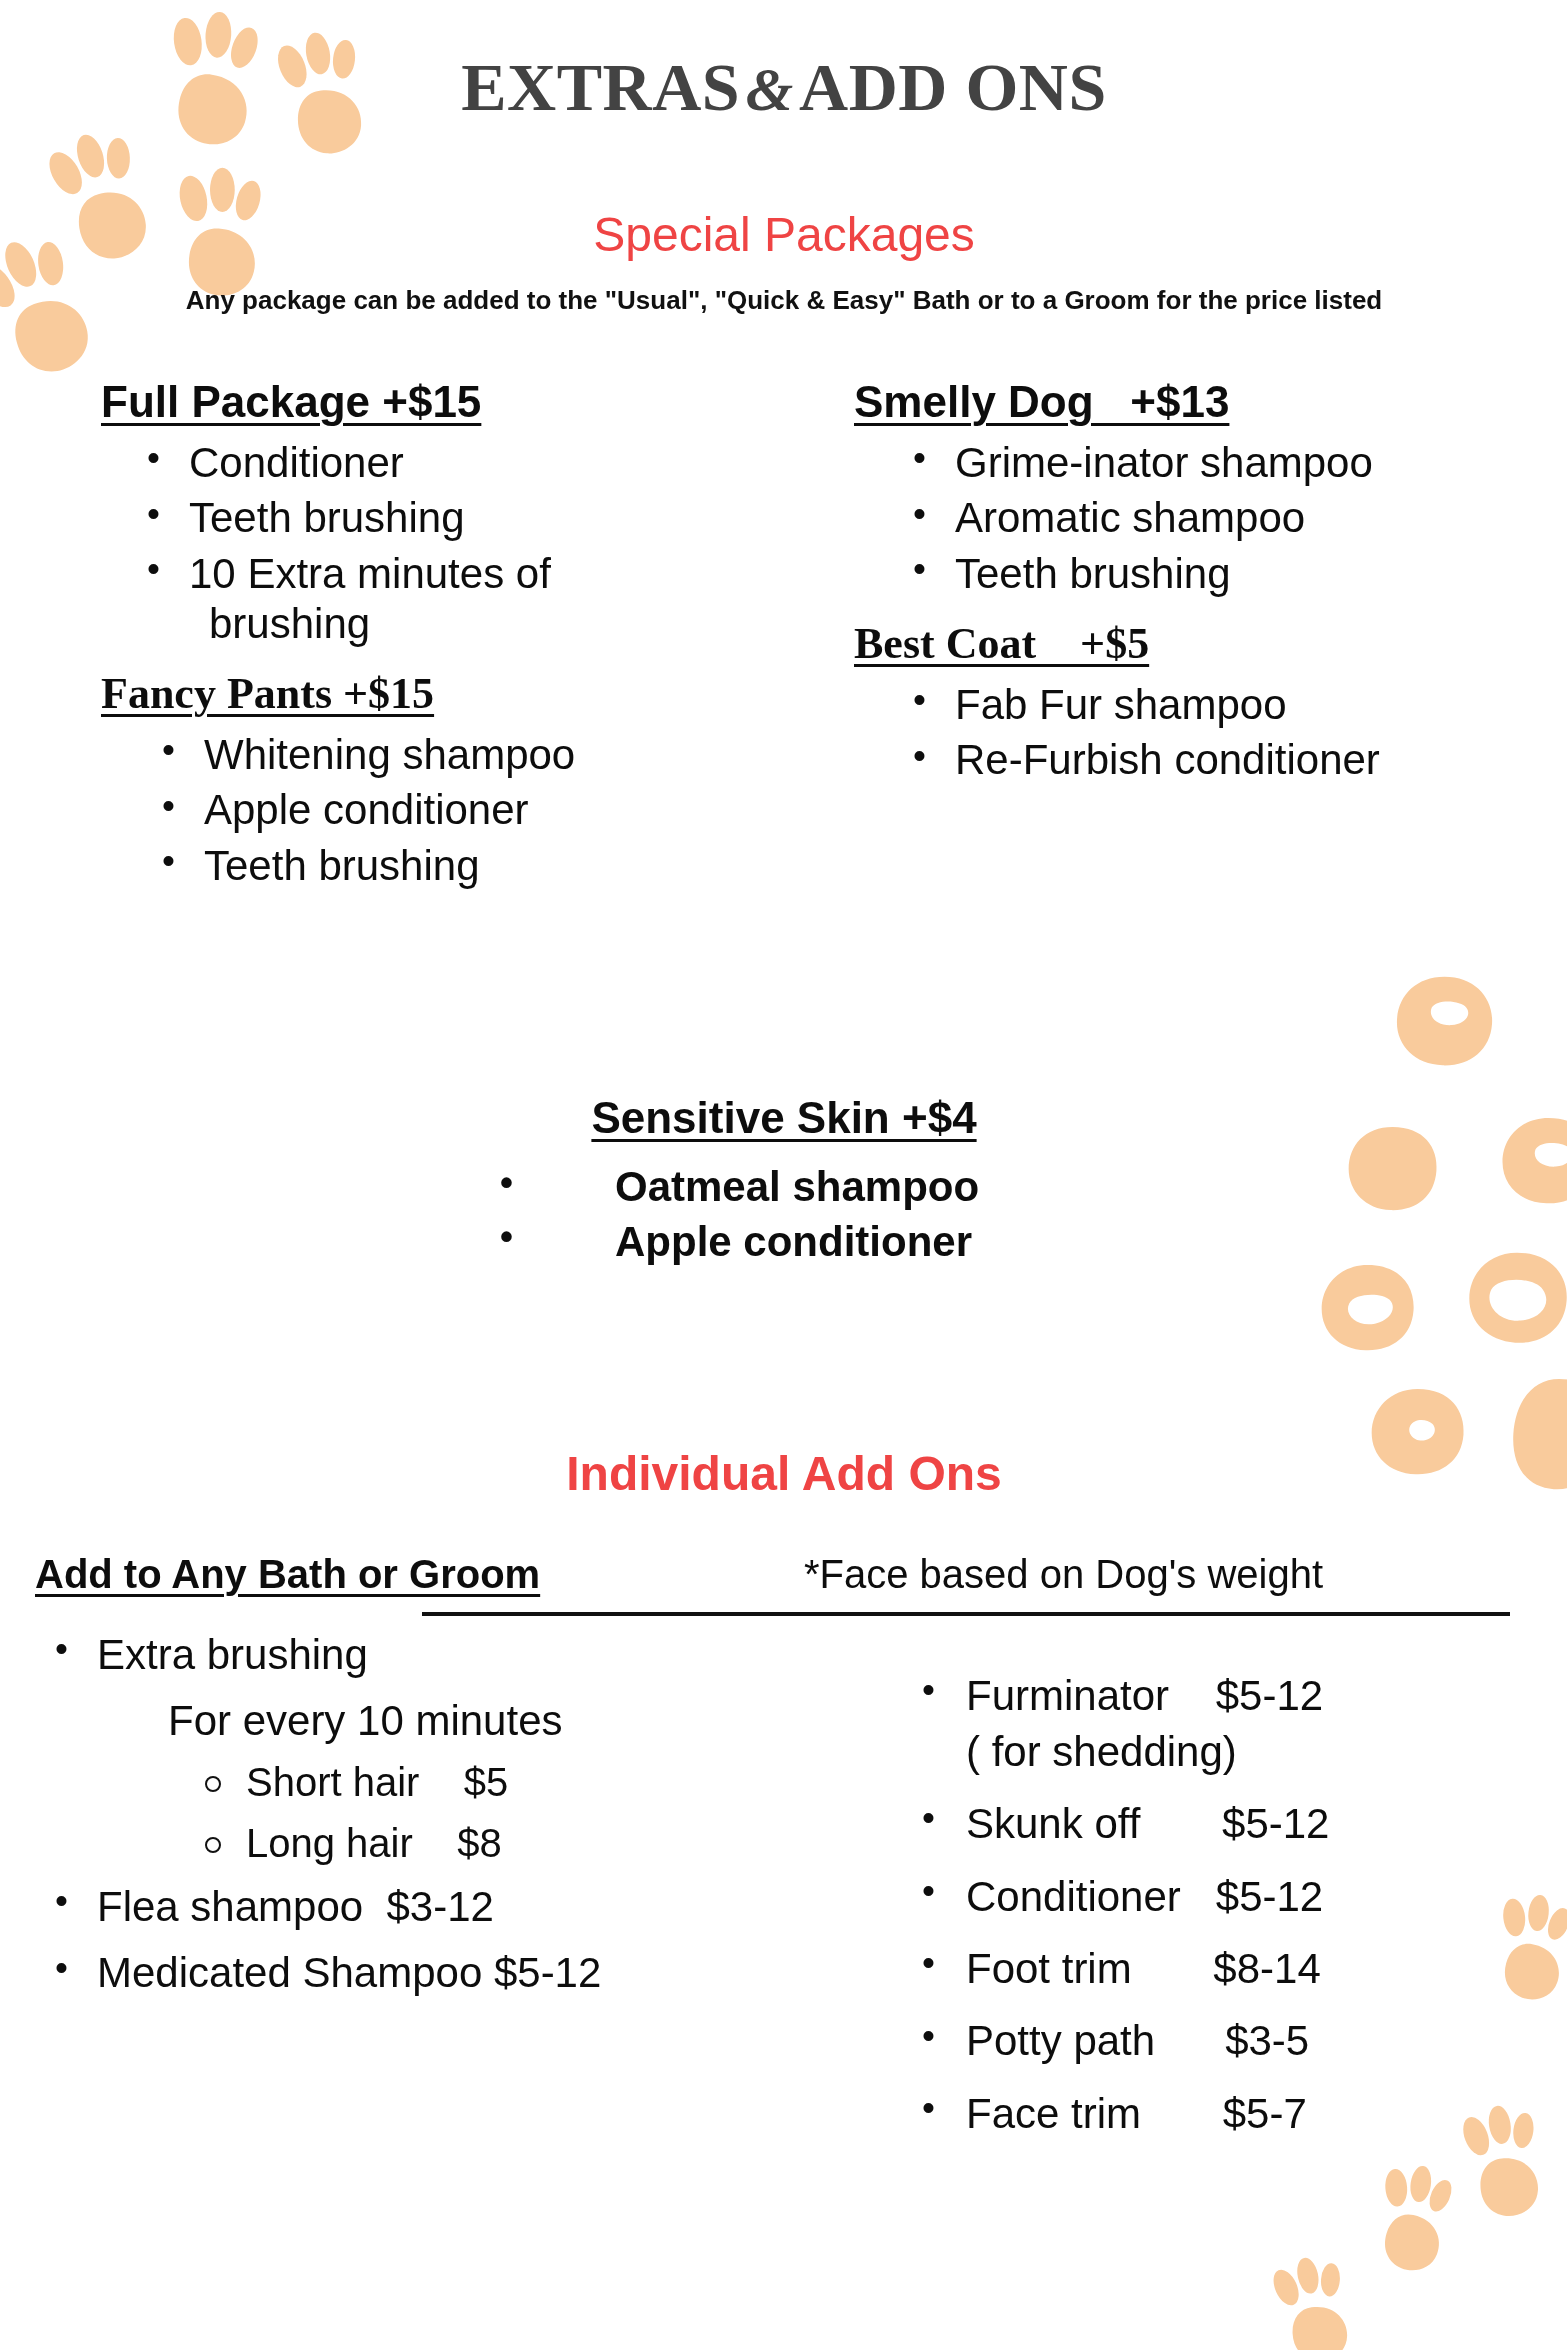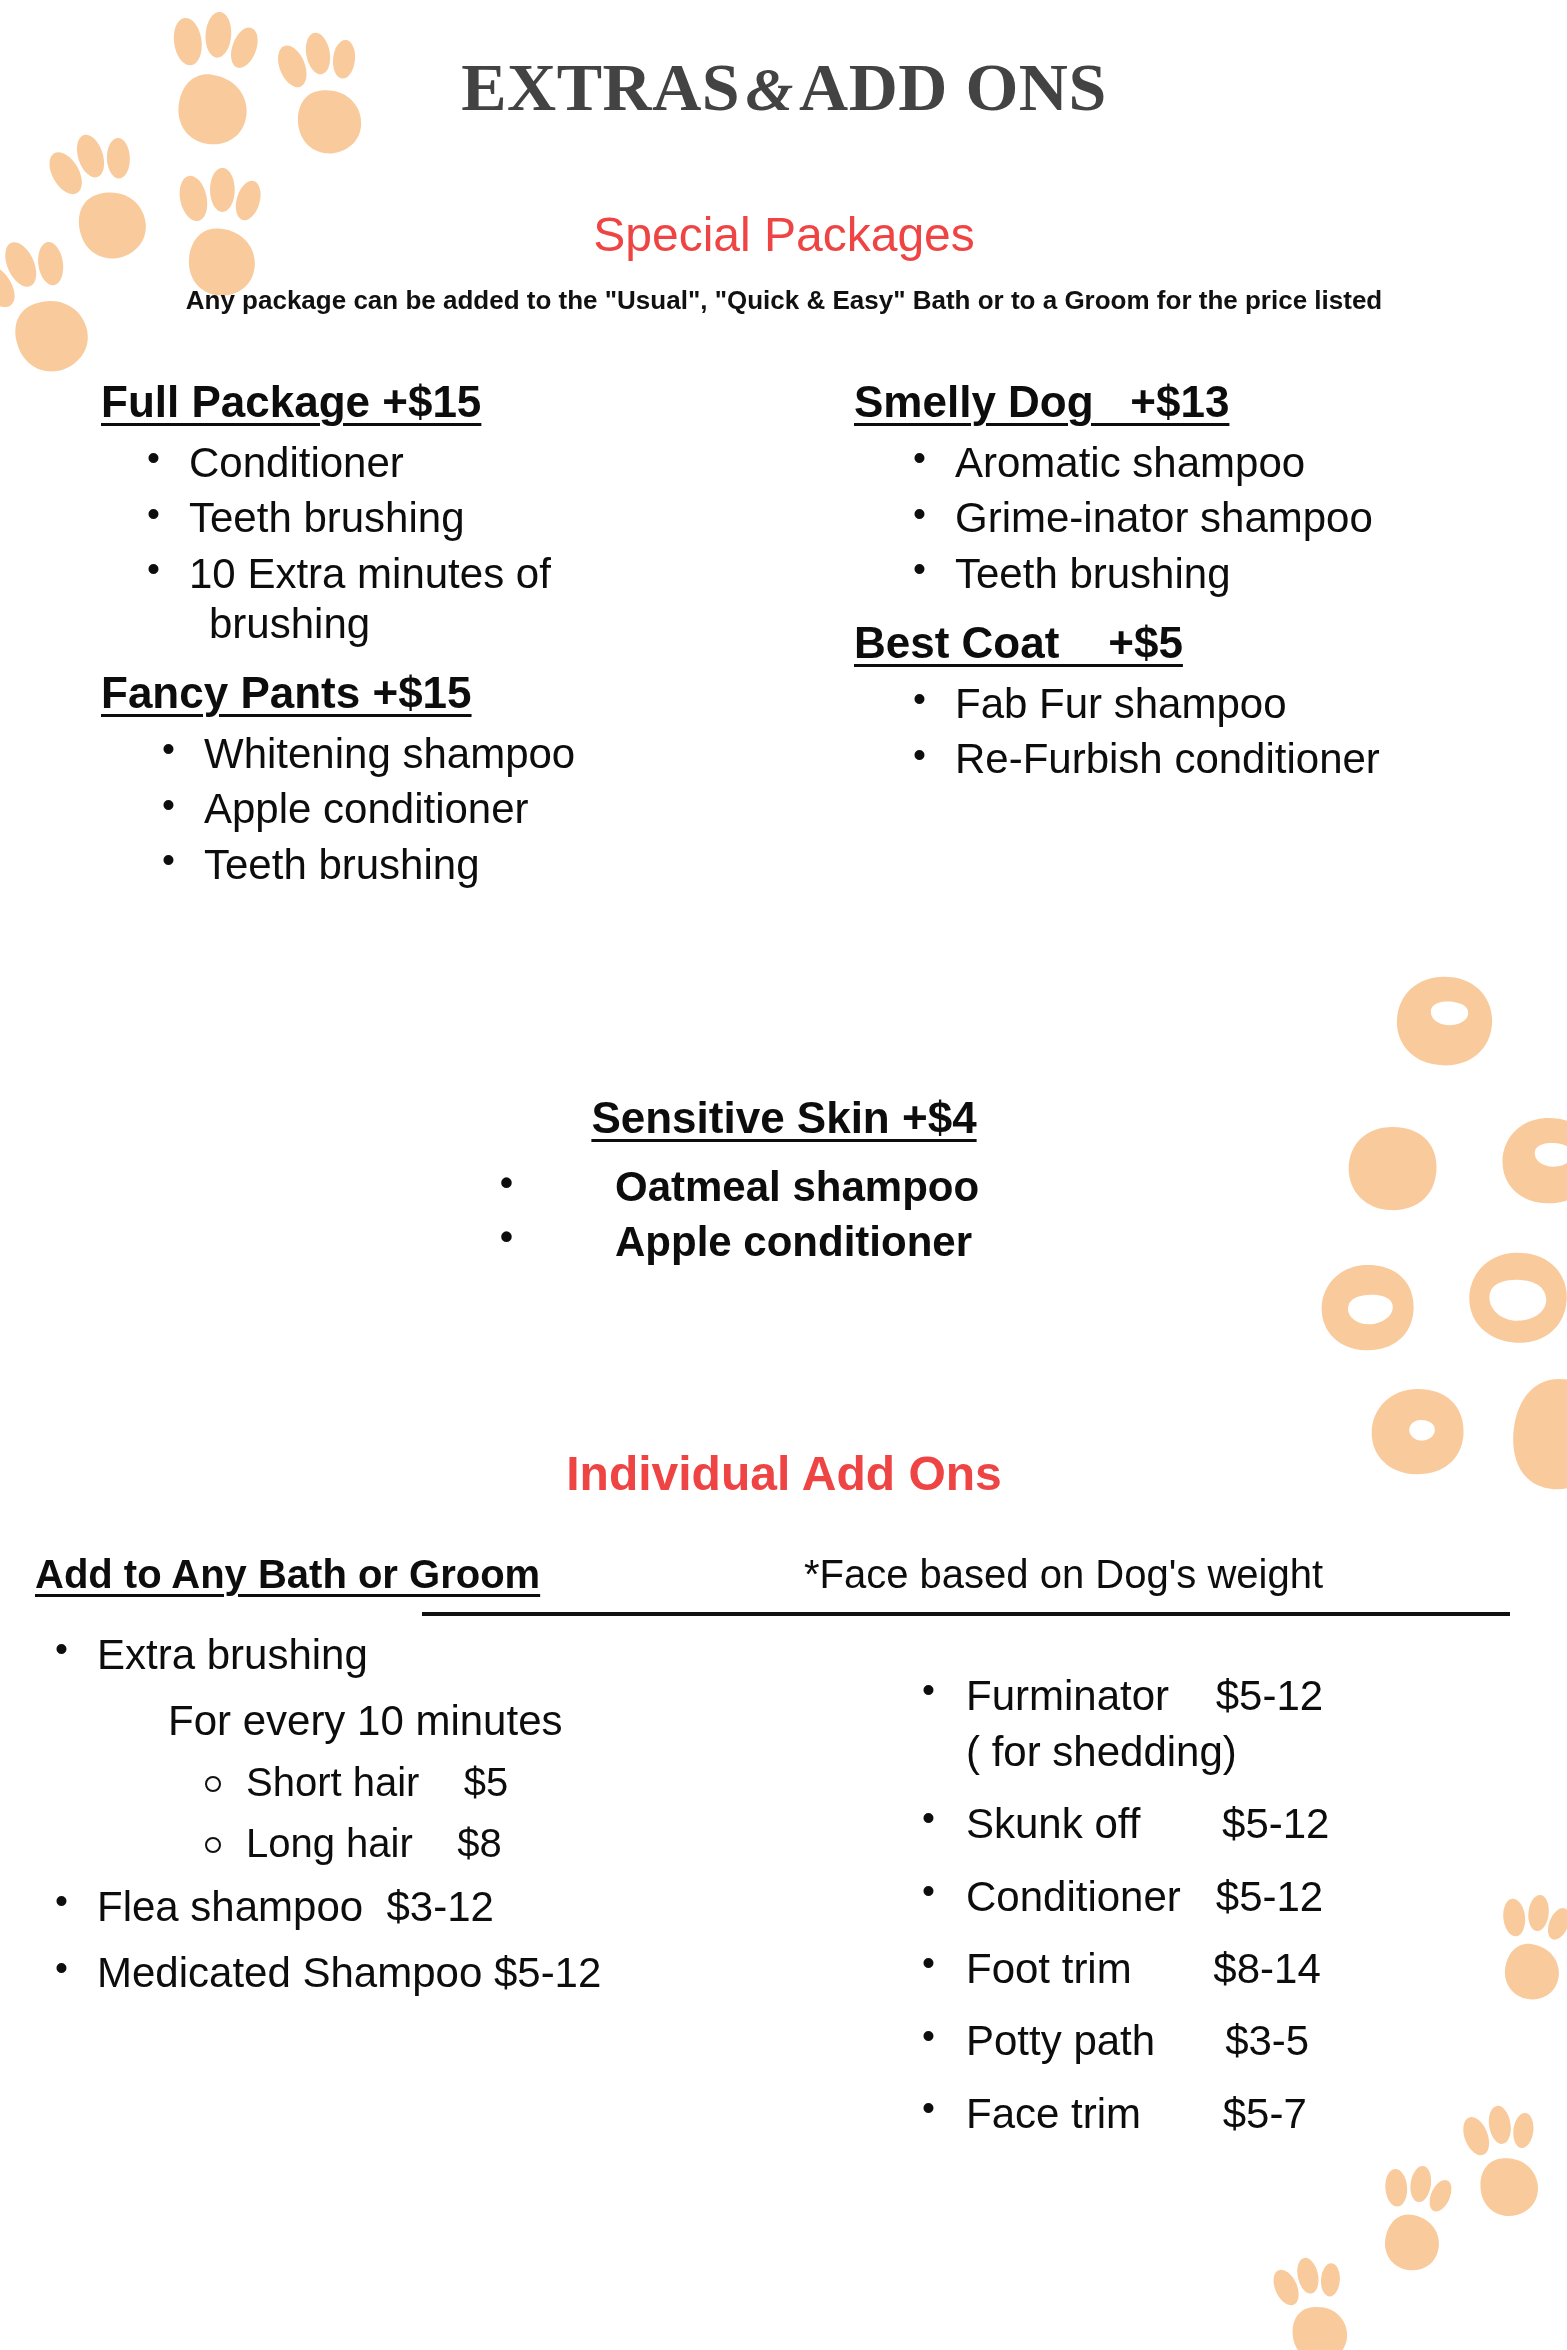--- a/index.html
+++ b/index.html
@@ -119,21 +119,21 @@
 
   #pkg-col-left .pkg-list li { padding-left: 88px; }
   #pkg-col-left .pkg-list li::before { left: 46px; }
   #pkg-col-left .pkg-group-2 .pkg-list li { padding-left: 103px; }
   #pkg-col-left .pkg-group-2 .pkg-list li::before { left: 61px; }
 
   #pkg-col-right .pkg-list li { padding-left: 101px; }
   #pkg-col-right .pkg-list li::before { left: 59px; }
   #pkg-col-right .pkg-group-1 { margin-bottom: 3.7px; }
 
-  .pkg-group-2 .pkg-title { margin-top: 19px; }
+  .pkg-group-2 .pkg-title { margin-top: 19px; font-family: Liberation Serif, serif; }
 
   
   #sensitive-skin {
     position: absolute;
     top: 1093px;
     left: 0;
     width: 100%;
     text-align: center;
   }
   #sensitive-skin .pkg-title {
@@ -423,22 +423,22 @@
       <li><span>Apple conditioner</span></li>
       <li><span>Teeth brushing</span></li>
     </ul>
   </div>
 </div>
 
 <div class="pkg-col" id="pkg-col-right">
   <div class="pkg-group-1">
     <div class="pkg-title">Smelly Dog   +$13</div>
     <ul class="pkg-list">
+      <li><span>Grime-inator shampoo</span></li>
       <li><span>Aromatic shampoo</span></li>
-      <li><span>Grime-inator shampoo</span></li>
       <li><span>Teeth brushing</span></li>
     </ul>
   </div>
   <div class="pkg-group-2">
     <div class="pkg-title">Best Coat    +$5</div>
     <ul class="pkg-list">
       <li><span>Fab Fur shampoo</span></li>
       <li><span>Re-Furbish conditioner</span></li>
     </ul>
   </div>

